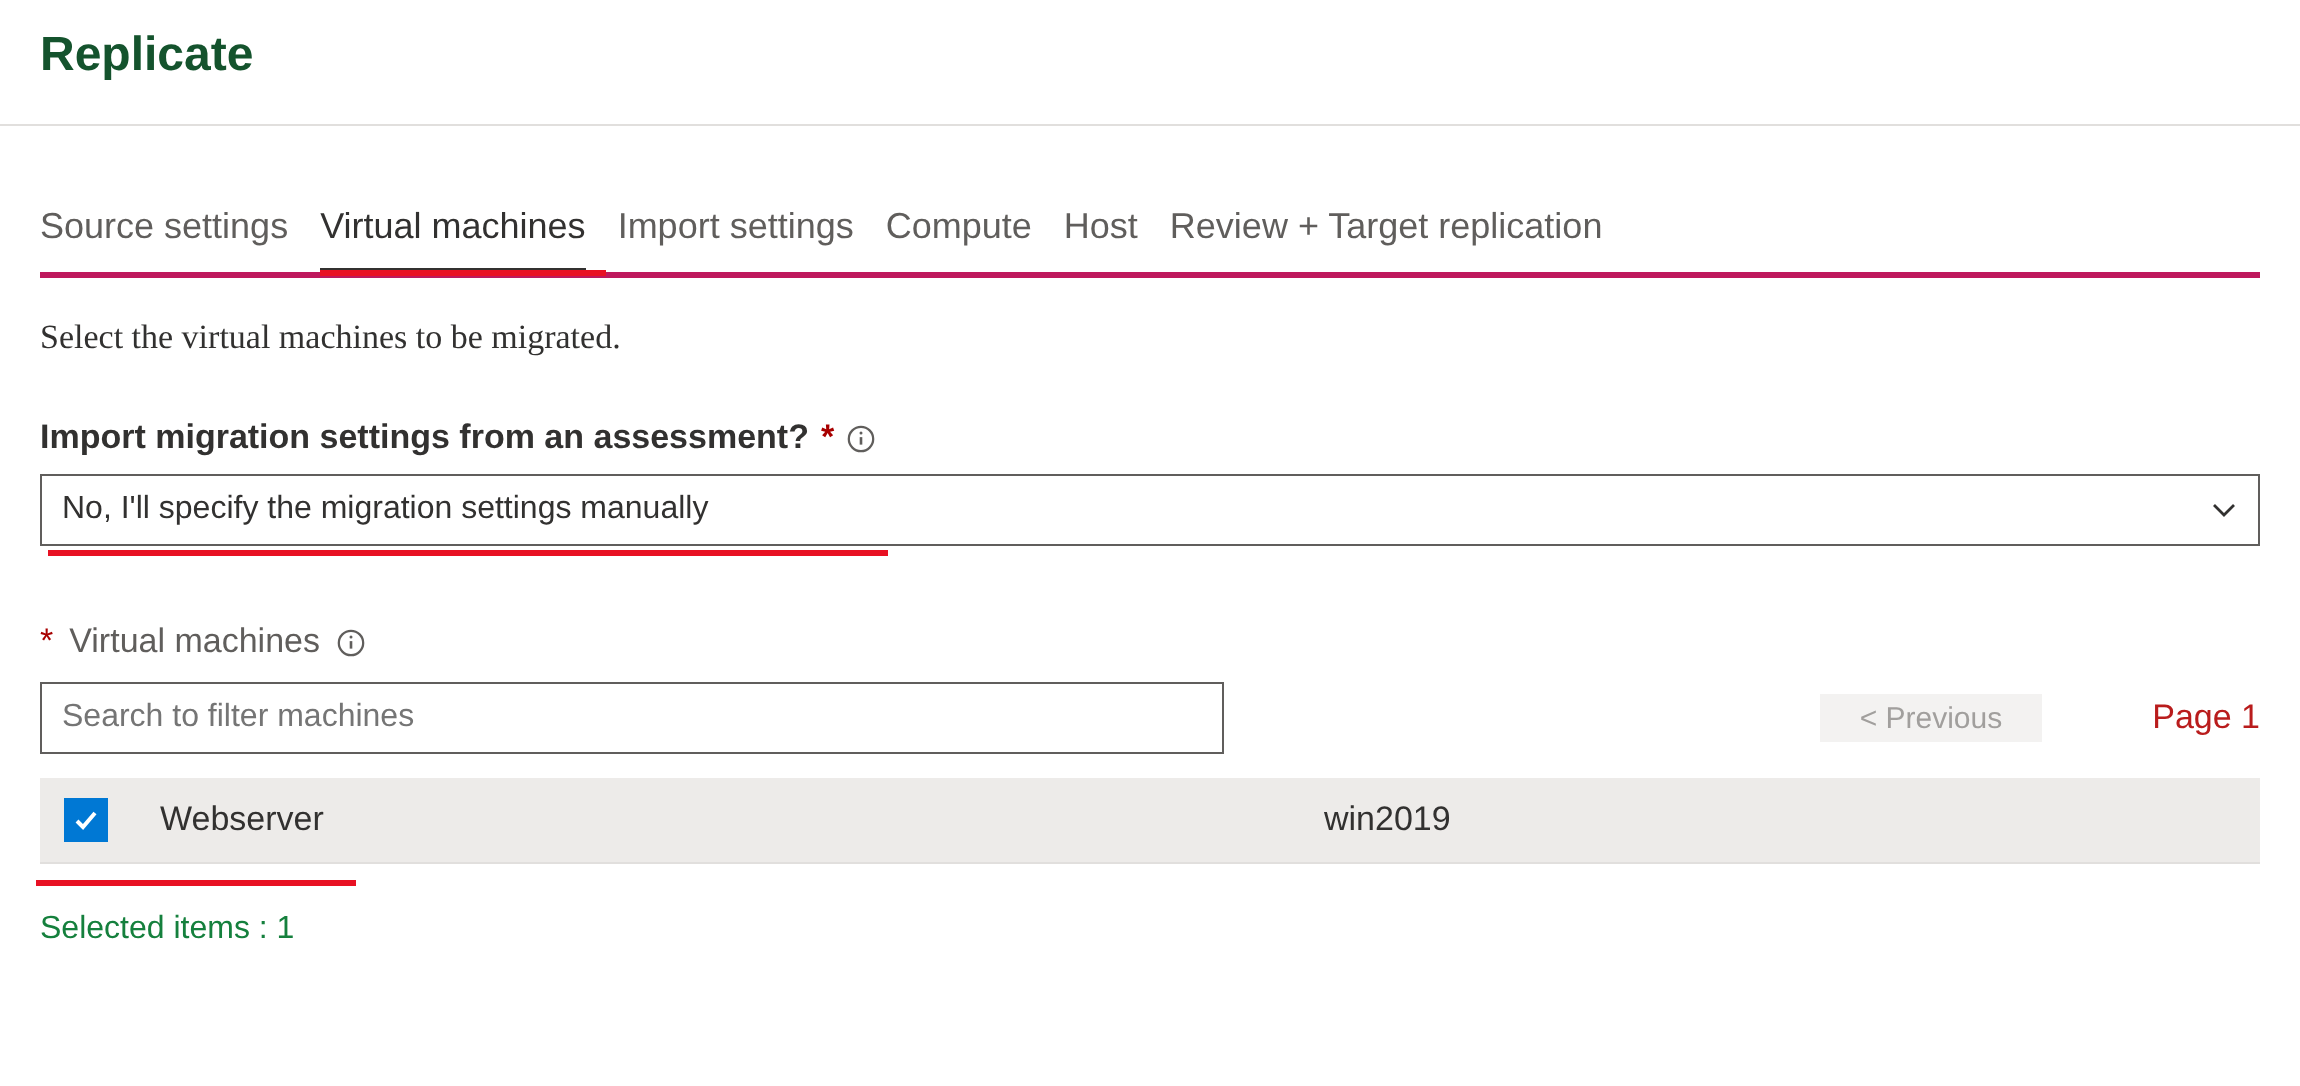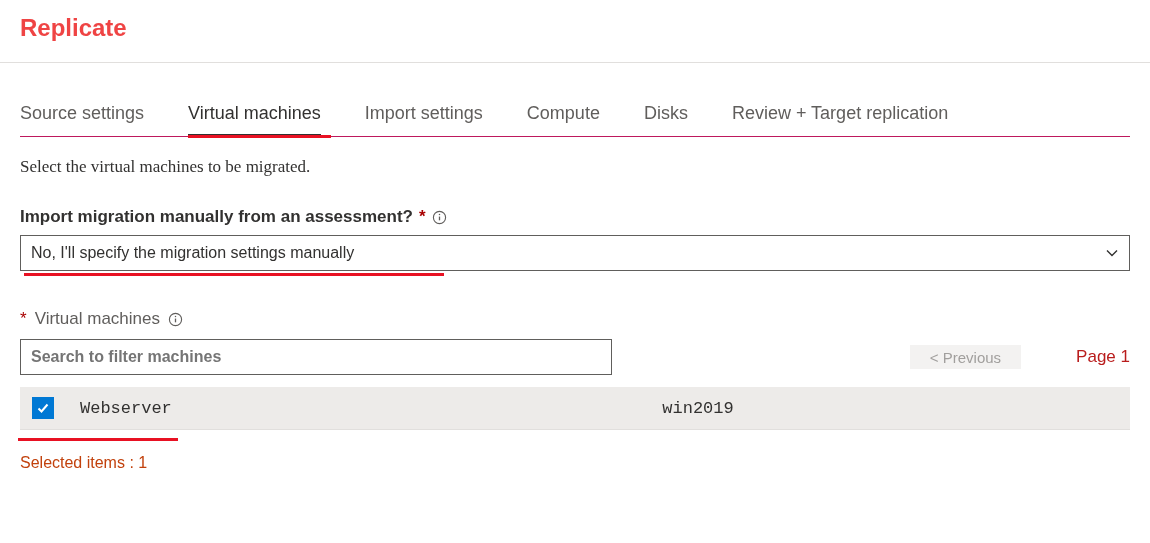--- a/index.html
+++ b/index.html
@@ -8,31 +8,31 @@
     padding: 0 20px;
     font-family: "Segoe UI", -apple-system, BlinkMacSystemFont, sans-serif;
     color: #323130;
     background: #fff;
     width: 1150px;
   }
   .page-title {
     font-size: 24px;
     font-weight: 600;
     margin: 14px 0 20px 0;
-    color: #ef4444;
+    color: #14532d;
   }
   .hr-full {
     border: none;
     border-top: 1px solid #e1dfdd;
     margin: 0 -20px 40px -20px;
   }
   .tabs {
     display: flex;
-    gap: 44px;
-    border-bottom: 1px solid #be185d;
+    gap: 16px;
+    border-bottom: 3px solid #be185d;
     margin-bottom: 20px;
   }
   .tab {
     font-size: 18px;
     color: #605e5c;
     padding: 0 0 10px 0;
     cursor: pointer;
     position: relative;
     border-bottom: 3px solid transparent;
     margin-bottom: -1px;
@@ -100,21 +100,20 @@
     gap:20px;
     margin-bottom:12px;
   }
   .search-input {
     width: 592px;
     height:36px;
     border:1px solid #605e5c;
     padding:0 10px;
     font-size:16px;
     outline:none;
-    font-weight:bold;
   }
   .pager {
     display:flex;
     align-items:center;
     gap:22px;
   }
   .pager-btn {
     background:#f3f2f1;
     border:none;
     color:#a19f9d;
@@ -139,68 +138,67 @@
   }
   .td-check { width:48px; }
   .td-name { width:700px; }
   .data-row {
     background:#edebe9;
   }
   .data-row td {
     padding:10px 12px;
     font-size:17px;
     border-bottom:1px solid #e1dfdd;
-    font-family:Liberation Mono, monospace;
   }
   .checkbox {
     width:22px;height:22px;
     background:#0078d4;
     display:flex;align-items:center;justify-content:center;
     cursor:pointer;
   }
   .checkbox svg{width:14px;height:14px;}
   .name-cell {
     position:relative;
   }
   .name-red {
     position:absolute;
     left:-50px;
     bottom:-12px;
     height:3px;
     width:160px;
     background:#e81123;
   }
   .selected-line {
-    color:#c2410c;
+    color:#15803d;
     font-size:16px;
     margin-top:24px;
   }
 </style>
 </head>
 <body>
 
 <h1 class="page-title">Replicate</h1>
 <hr class="hr-full">
 
 <div class="tabs">
   <div class="tab">Source settings</div>
   <div class="tab active">
     <span>Virtual machines</span>
     <span class="red-underline"></span>
   </div>
   <div class="tab">Import settings</div>
   <div class="tab">Compute</div>
-  <div class="tab">Disks</div>
+  <div class="tab">Host</div>
   <div class="tab">Review + Target replication</div>
 </div>
 
 <p class="instruction">Select the virtual machines to be migrated.</p>
 
 <div class="field-label">
-  <span>Import migration manually from an assessment?</span>
+  <span>Import migration settings from an assessment?</span>
   <span class="req-star">*</span>
   <svg class="info-svg" viewBox="0 0 16 16" fill="none" stroke="#605e5c" stroke-width="1.2">
       <circle cx="8" cy="8" r="6.5"></circle>
       <line x1="8" y1="7" x2="8" y2="11" stroke-width="1.4"></line>
       <circle cx="8" cy="4.8" r="0.8" fill="#605e5c" stroke="none"></circle>
     </svg>
 </div>
 
 <div class="dropdown">
   <span>No, I'll specify the migration settings manually</span>

